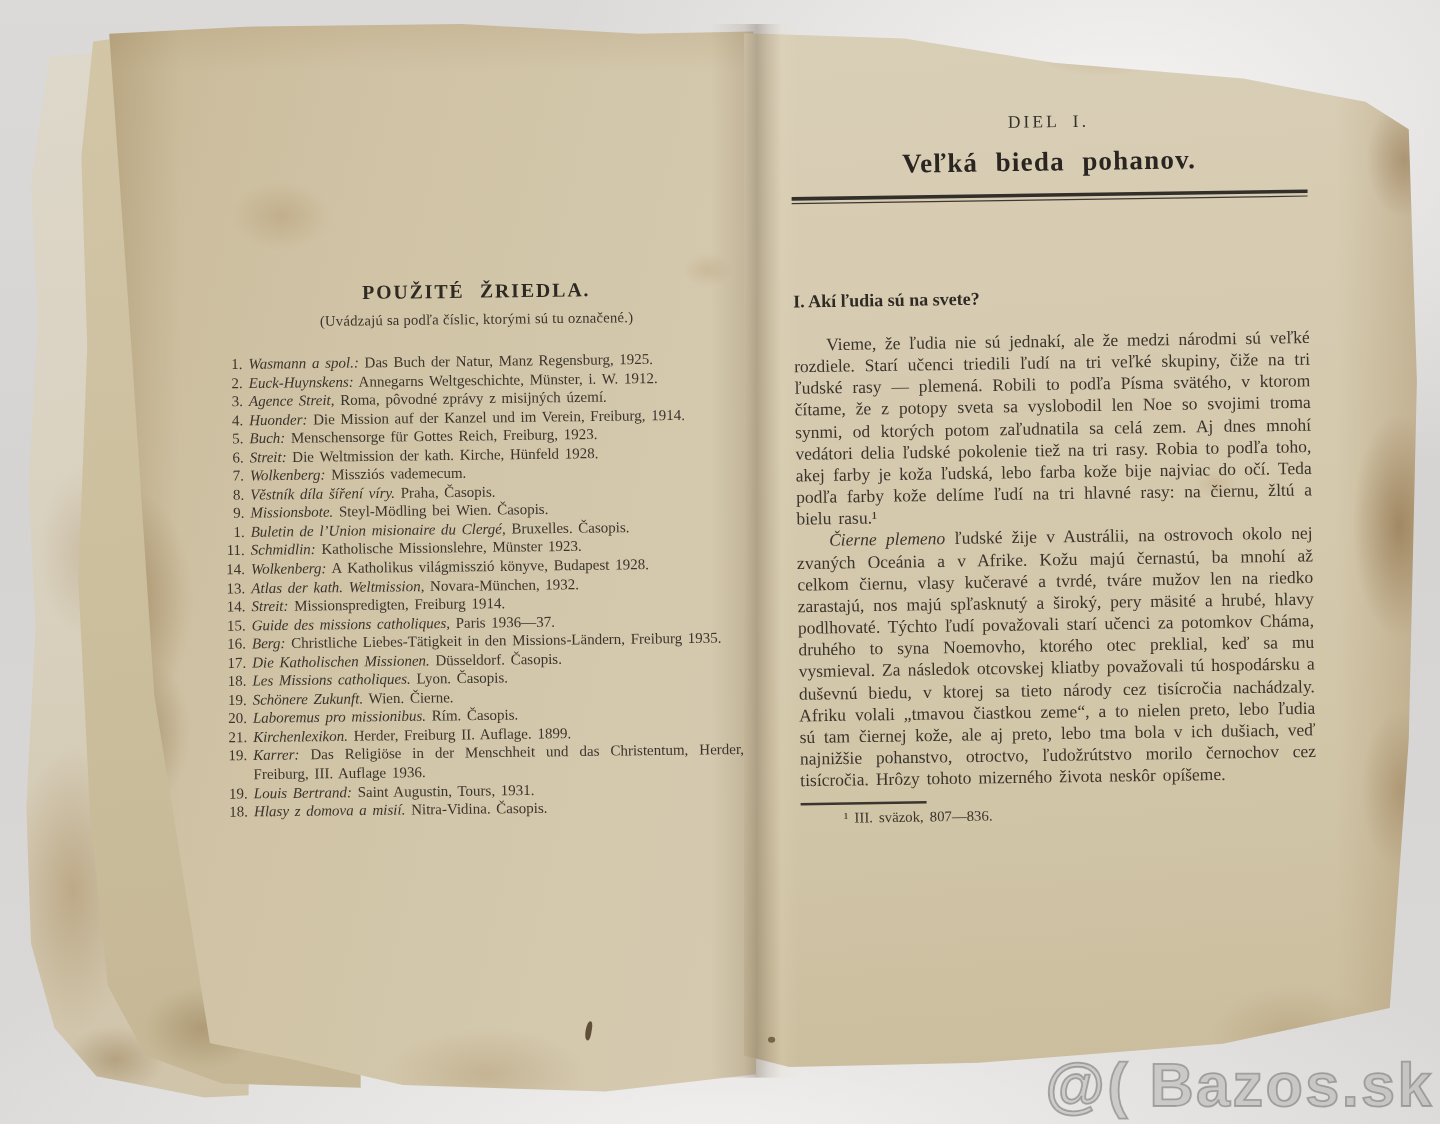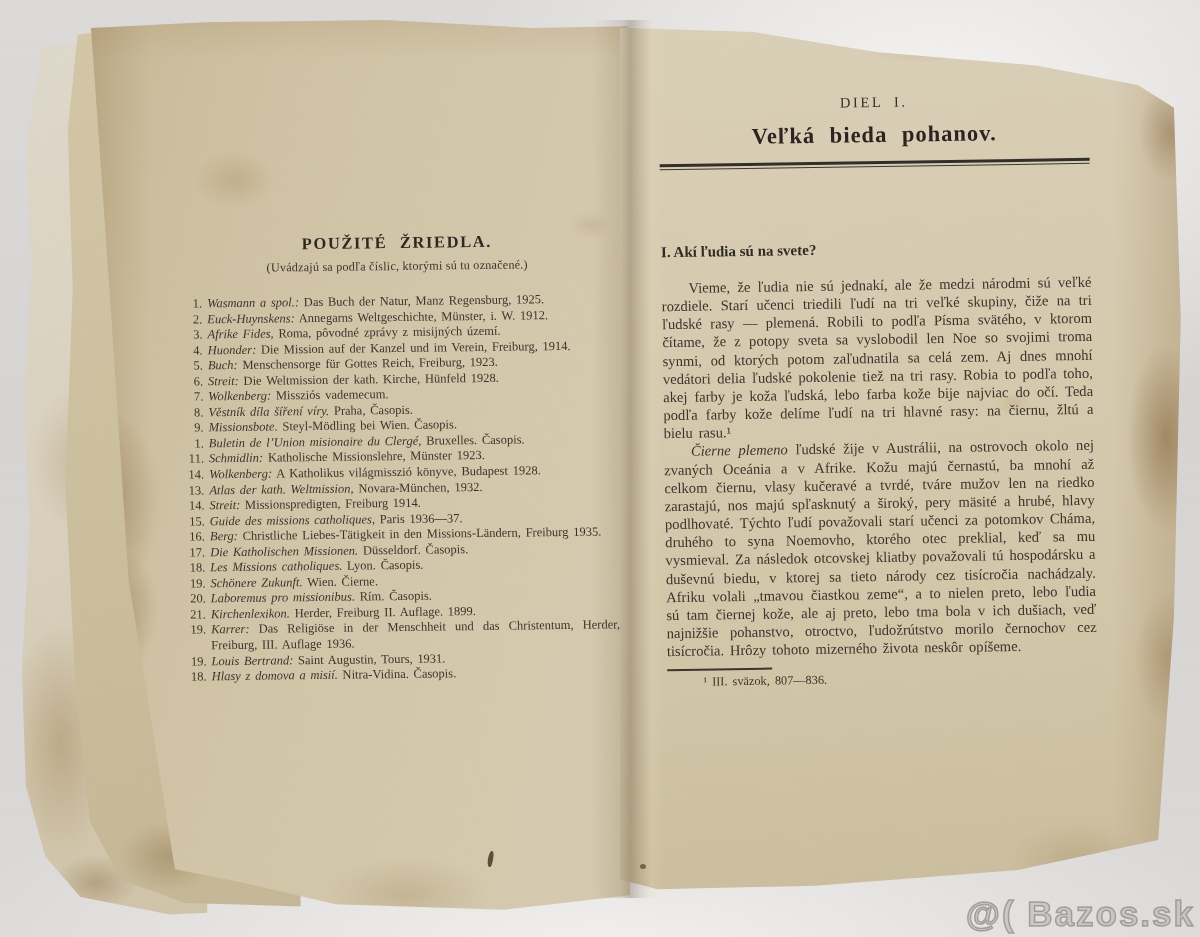--- a/index.html
+++ b/index.html
@@ -108,21 +108,21 @@
   .rp-title { text-align: center; font-size: 22.5px; font-weight: bold; letter-spacing: 1px; word-spacing: 8px; margin-top: 11px; color: #2a2520; }
   .rp-rule { margin-top: 13px; height: 2px; border-top: 3px solid #322e2a; border-bottom: 1px solid #3d3831; }
   .rp-section { margin-top: 74px; font-weight: bold; font-size: 15px; color: #2f2a24; }
   .rp-body { margin-top: 18px; }
   .rp-body p { margin: 0; text-align: justify; text-indent: 27px; font-size: 14.6px; line-height: 18.15px; word-spacing: 2.2px; }
   .rp-footrule { width: 105px; border: 0; border-top: 2px solid #3a352e; margin: 9px 0 0 0; }
   .rp-footnote { font-size: 12.3px; margin-top: 4px; padding-left: 36px; word-spacing: 2px; }
 
   .watermark {
     position: absolute; right: 5px; bottom: 3px;
-    font-family: "Liberation Sans", sans-serif; font-size: 35px; font-weight: bold;
+    font-family: "Liberation Sans", sans-serif; font-size: 51px; font-weight: bold;
     letter-spacing: 2px; color: rgba(152,150,148,0.32);
     -webkit-text-stroke: 1.5px rgba(128,126,124,0.62);
   }
 </style>
 </head>
 <body>
 
 <div class="photo">
 
   <div class="page under1"></div>
@@ -134,21 +134,21 @@
   <div class="ink-dot"></div>
 
   <div class="left-content">
     <div class="lp-title">POUŽITÉ ŽRIEDLA.</div>
     <div class="lp-subtitle">(Uvádzajú sa podľa číslic, ktorými sú tu označené.)</div>
     <div class="src-list" id="src-list">
   <div class="src-item"><span class="src-num">1.</span><span class="src-author">Wasmann a spol.:</span><span class="src-text"> Das Buch der Natur, Manz Regensburg, 1925.</span></div>
 
   <div class="src-item"><span class="src-num">2.</span><span class="src-author">Euck-Huynskens:</span><span class="src-text"> Annegarns Weltgeschichte, Münster, i. W. 1912.</span></div>
 
-  <div class="src-item"><span class="src-num">3.</span><span class="src-author">Afrike Fides,</span><span class="src-text"> Roma, pôvodné zprávy z misijných území.</span></div>
+  <div class="src-item"><span class="src-num">3.</span><span class="src-author">Agence Streit,</span><span class="src-text"> Roma, pôvodné zprávy z misijných území.</span></div>
 
   <div class="src-item"><span class="src-num">4.</span><span class="src-author">Huonder:</span><span class="src-text"> Die Mission auf der Kanzel und im Verein, Freiburg, 1914.</span></div>
 
   <div class="src-item"><span class="src-num">5.</span><span class="src-author">Buch:</span><span class="src-text"> Menschensorge für Gottes Reich, Freiburg, 1923.</span></div>
 
   <div class="src-item"><span class="src-num">6.</span><span class="src-author">Streit:</span><span class="src-text"> Die Weltmission der kath. Kirche, Hünfeld 1928.</span></div>
 
   <div class="src-item"><span class="src-num">7.</span><span class="src-author">Wolkenberg:</span><span class="src-text"> Missziós vademecum.</span></div>
 
   <div class="src-item"><span class="src-num">8.</span><span class="src-author">Věstník díla šíření víry.</span><span class="src-text"> Praha, Časopis.</span></div>

